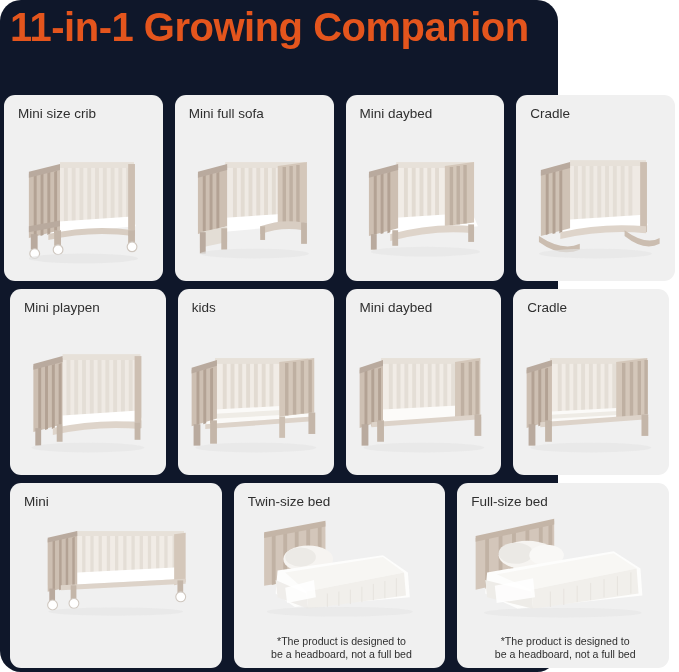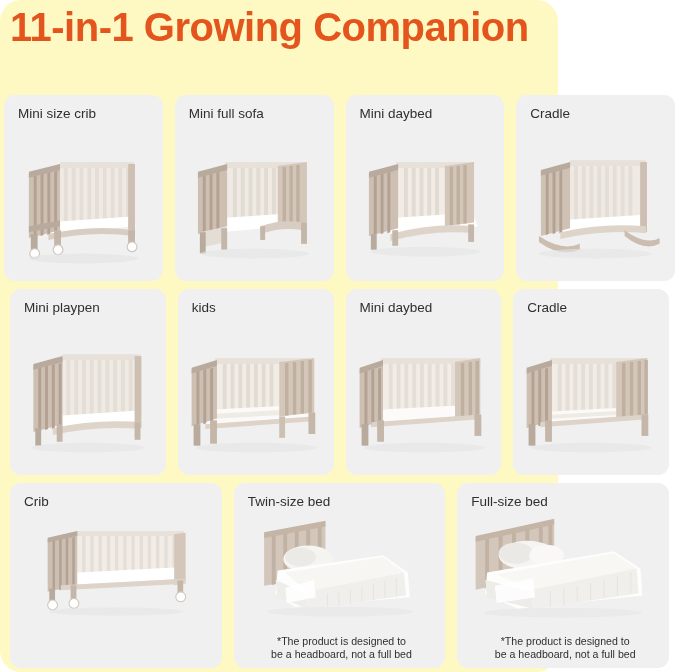--- a/index.html
+++ b/index.html
@@ -4,21 +4,21 @@
 <title>11-in-1 Growing Companion</title>
 <style>
   * { box-sizing: border-box; margin: 0; padding: 0; }
   html, body {
     width: 679px;
     height: 672px;
     background: #ffffff;
     font-family: "Liberation Sans", "DejaVu Sans", sans-serif;
     overflow: hidden;
   }
-  .page { position: relative; width: 558px; height: 672px; background:#fef9c3;border-radius:21px; }
+  .page { position: relative; width: 558px; height: 672px; background:#0f172a;border-radius:21px; }
 
   .headline {
     position: absolute;
     left: 10px; top: 2px;
     font-size: 40px;
     font-weight: bold;
     letter-spacing: -0.5px;
     color: #e4551d;
     line-height: 1.25;
     white-space: nowrap;
@@ -427,21 +427,21 @@
             <ellipse cx="80" cy="128" rx="62" ry="5" fill="#e4e4e4" opacity="0.6"></ellipse>
           </g>
         </svg>
       </div>
     </div>
   </div>
 
   <div class="grid-row row3">
 
     <div class="card">
-      <div class="card-title">Crib</div>
+      <div class="card-title">Mini</div>
       <div class="art">
         <svg viewBox="0 0 210 140" preserveAspectRatio="xMidYMid meet">
           <g>
 
             <rect x="58" y="26" width="128" height="56" fill="#f1ece6"></rect>
             <g fill="#e4ded6">
               <rect x="64" y="26" width="4" height="56"></rect>
                 <rect x="74" y="26" width="4" height="56"></rect>
               <rect x="84" y="26" width="4" height="56"></rect>
                 <rect x="94" y="26" width="4" height="56"></rect>

